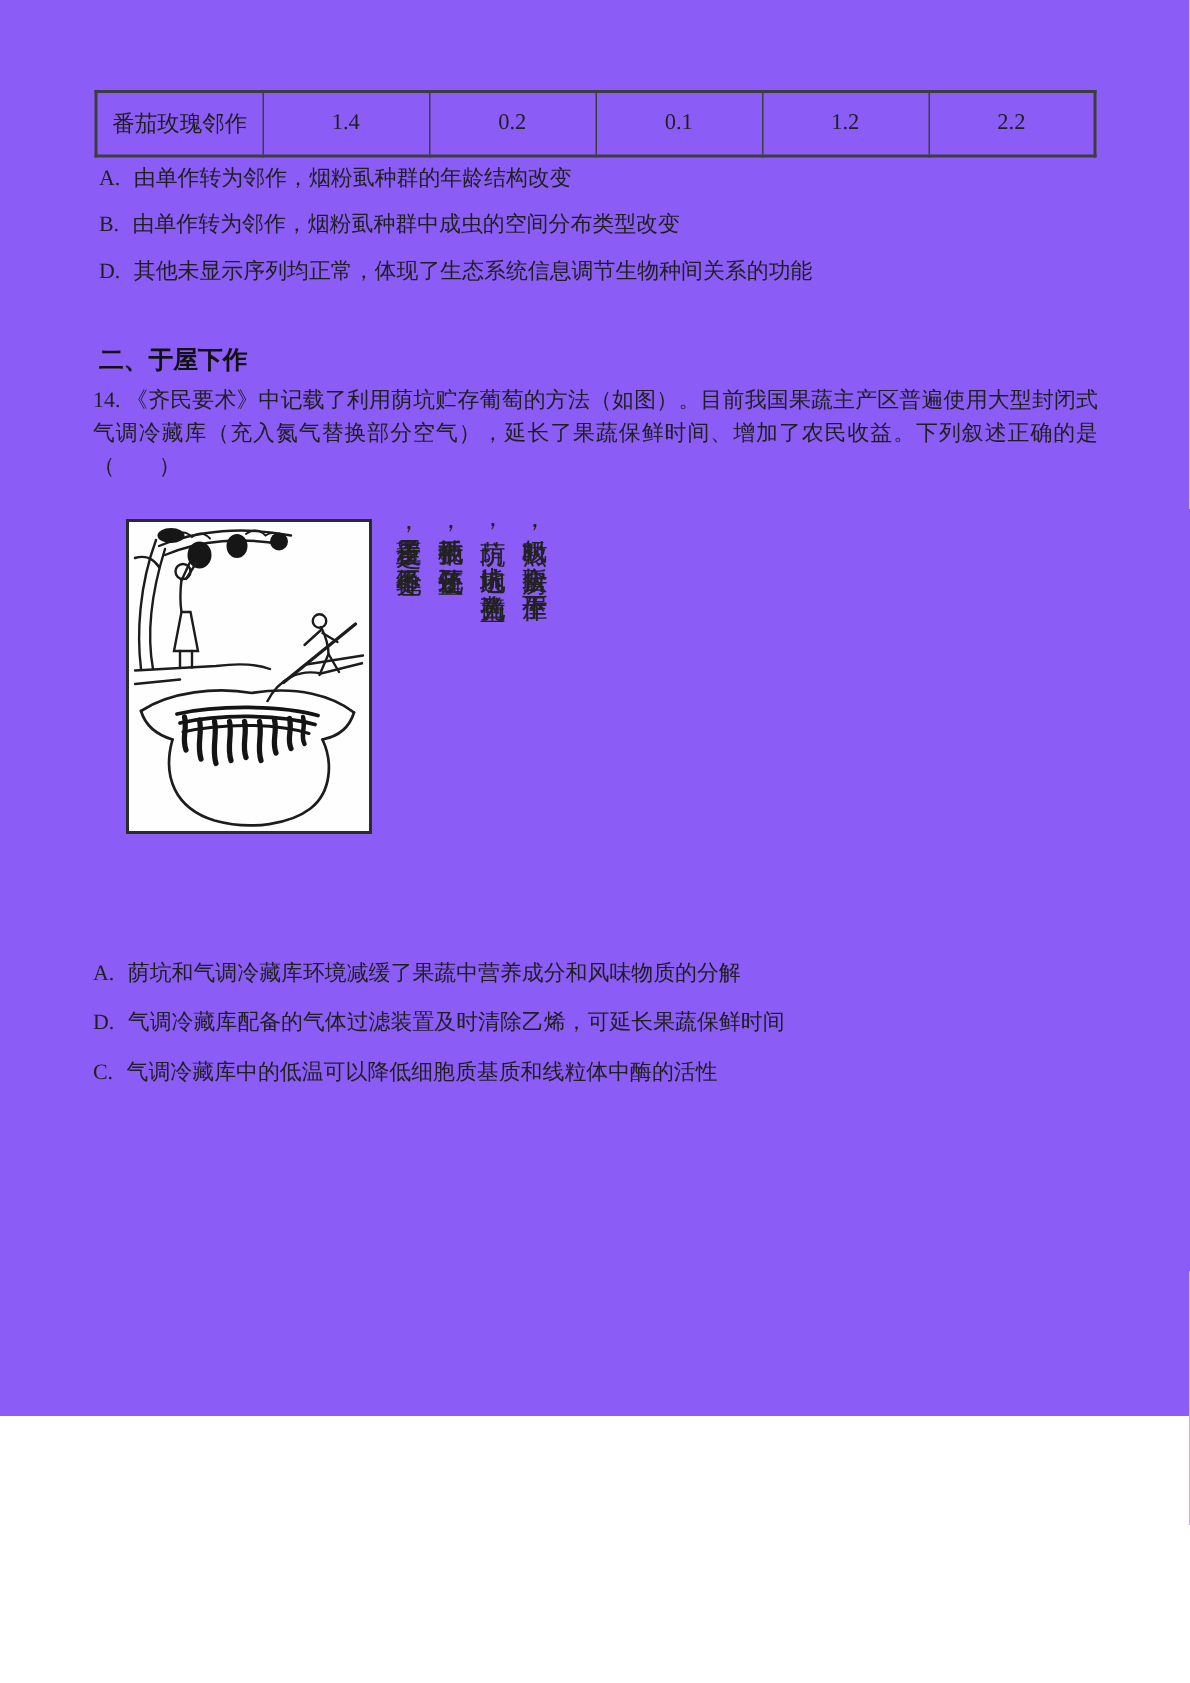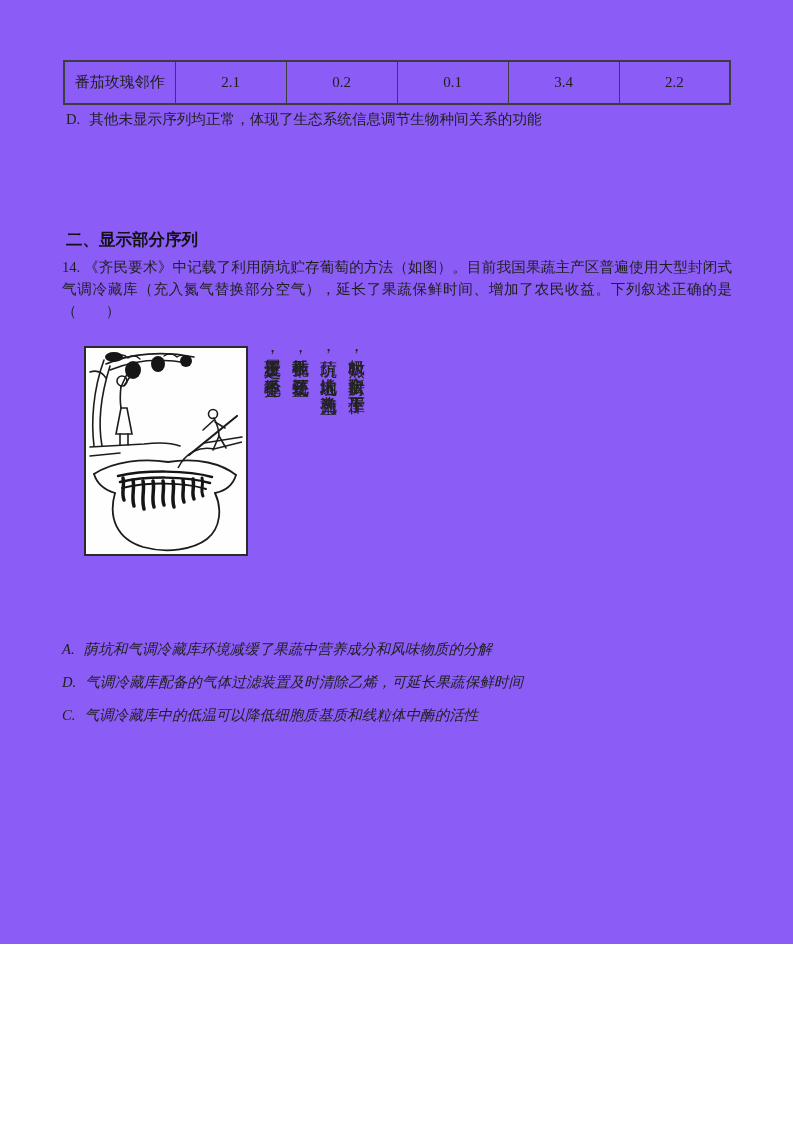--- a/index.html
+++ b/index.html
@@ -27,21 +27,21 @@
     vertical-align: middle;
     padding: 0;
   }
   .tbl { border: 2px solid #3d3d3d; }
 
   
   .opts { position: absolute; width: 673px; }
   .opts p { margin: 0; line-height: 31px; font-size: 14.6px; text-align: justify; }
   .opt-label { margin-right: 9px; }
   #q13-opts { left: 66px; top: 104px; }
-  #q14-opts { left: 62px; top: 633px; font-style: italic; }
+  #q14-opts { left: 62px; top: 633px; }
   #q14-opts p { line-height: 33px; }
 
   .section-title {
     position: absolute; left: 66px; top: 229px;
     margin: 0;
     font-family: "Liberation Sans", "DejaVu Sans", sans-serif;
     font-size: 16.5px; font-weight: 700; color: #111;
   }
 
   .stem {
@@ -81,34 +81,36 @@
 </style>
 </head>
 <body>
 
 <div class="page">
 
   <table class="tbl">
     <tbody>
         <tr>
       <td>番茄玫瑰邻作</td>
-      <td>2.1</td>
+      <td>1.4</td>
       <td>0.2</td>
       <td>0.1</td>
-      <td>3.4</td>
+      <td>1.2</td>
       <td>2.2</td>
     </tr>
   </tbody>
     </table>
 
   <div class="opts" id="q13-opts">
+    <p><span class="opt-label">A.</span><span>由单作转为邻作，烟粉虱种群的年龄结构改变</span></p>
+    <p><span class="opt-label">B.</span><span>由单作转为邻作，烟粉虱种群中成虫的空间分布类型改变</span></p>
     <p><span class="opt-label">D.</span><span>其他未显示序列均正常，体现了生态系统信息调节生物种间关系的功能</span></p>
   </div>
 
-  <h2 class="section-title">二、显示部分序列</h2>
+  <h2 class="section-title">二、于屋下作</h2>
 
   <p class="stem" id="q14-stem">14. 《齐民要术》中记载了利用荫坑贮存葡萄的方法（如图）。目前我国果蔬主产区普遍使用大型封闭式气调冷藏库（充入氮气替换部分空气），延长了果蔬保鲜时间、增加了农民收益。下列叙述正确的是（　　）</p>
 
   <div class="figure">
     <div class="illustration">
       <svg viewBox="0 0 160 206">
         <g stroke="#1c1c1c" fill="none" stroke-width="1.6" stroke-linecap="round">
           <path d="M8,98 C5,74 7,42 18,12"></path>
           <path d="M16,98 C12,76 14,50 24,18"></path>
           <path d="M20,30 C16,24 10,22 4,24"></path>

